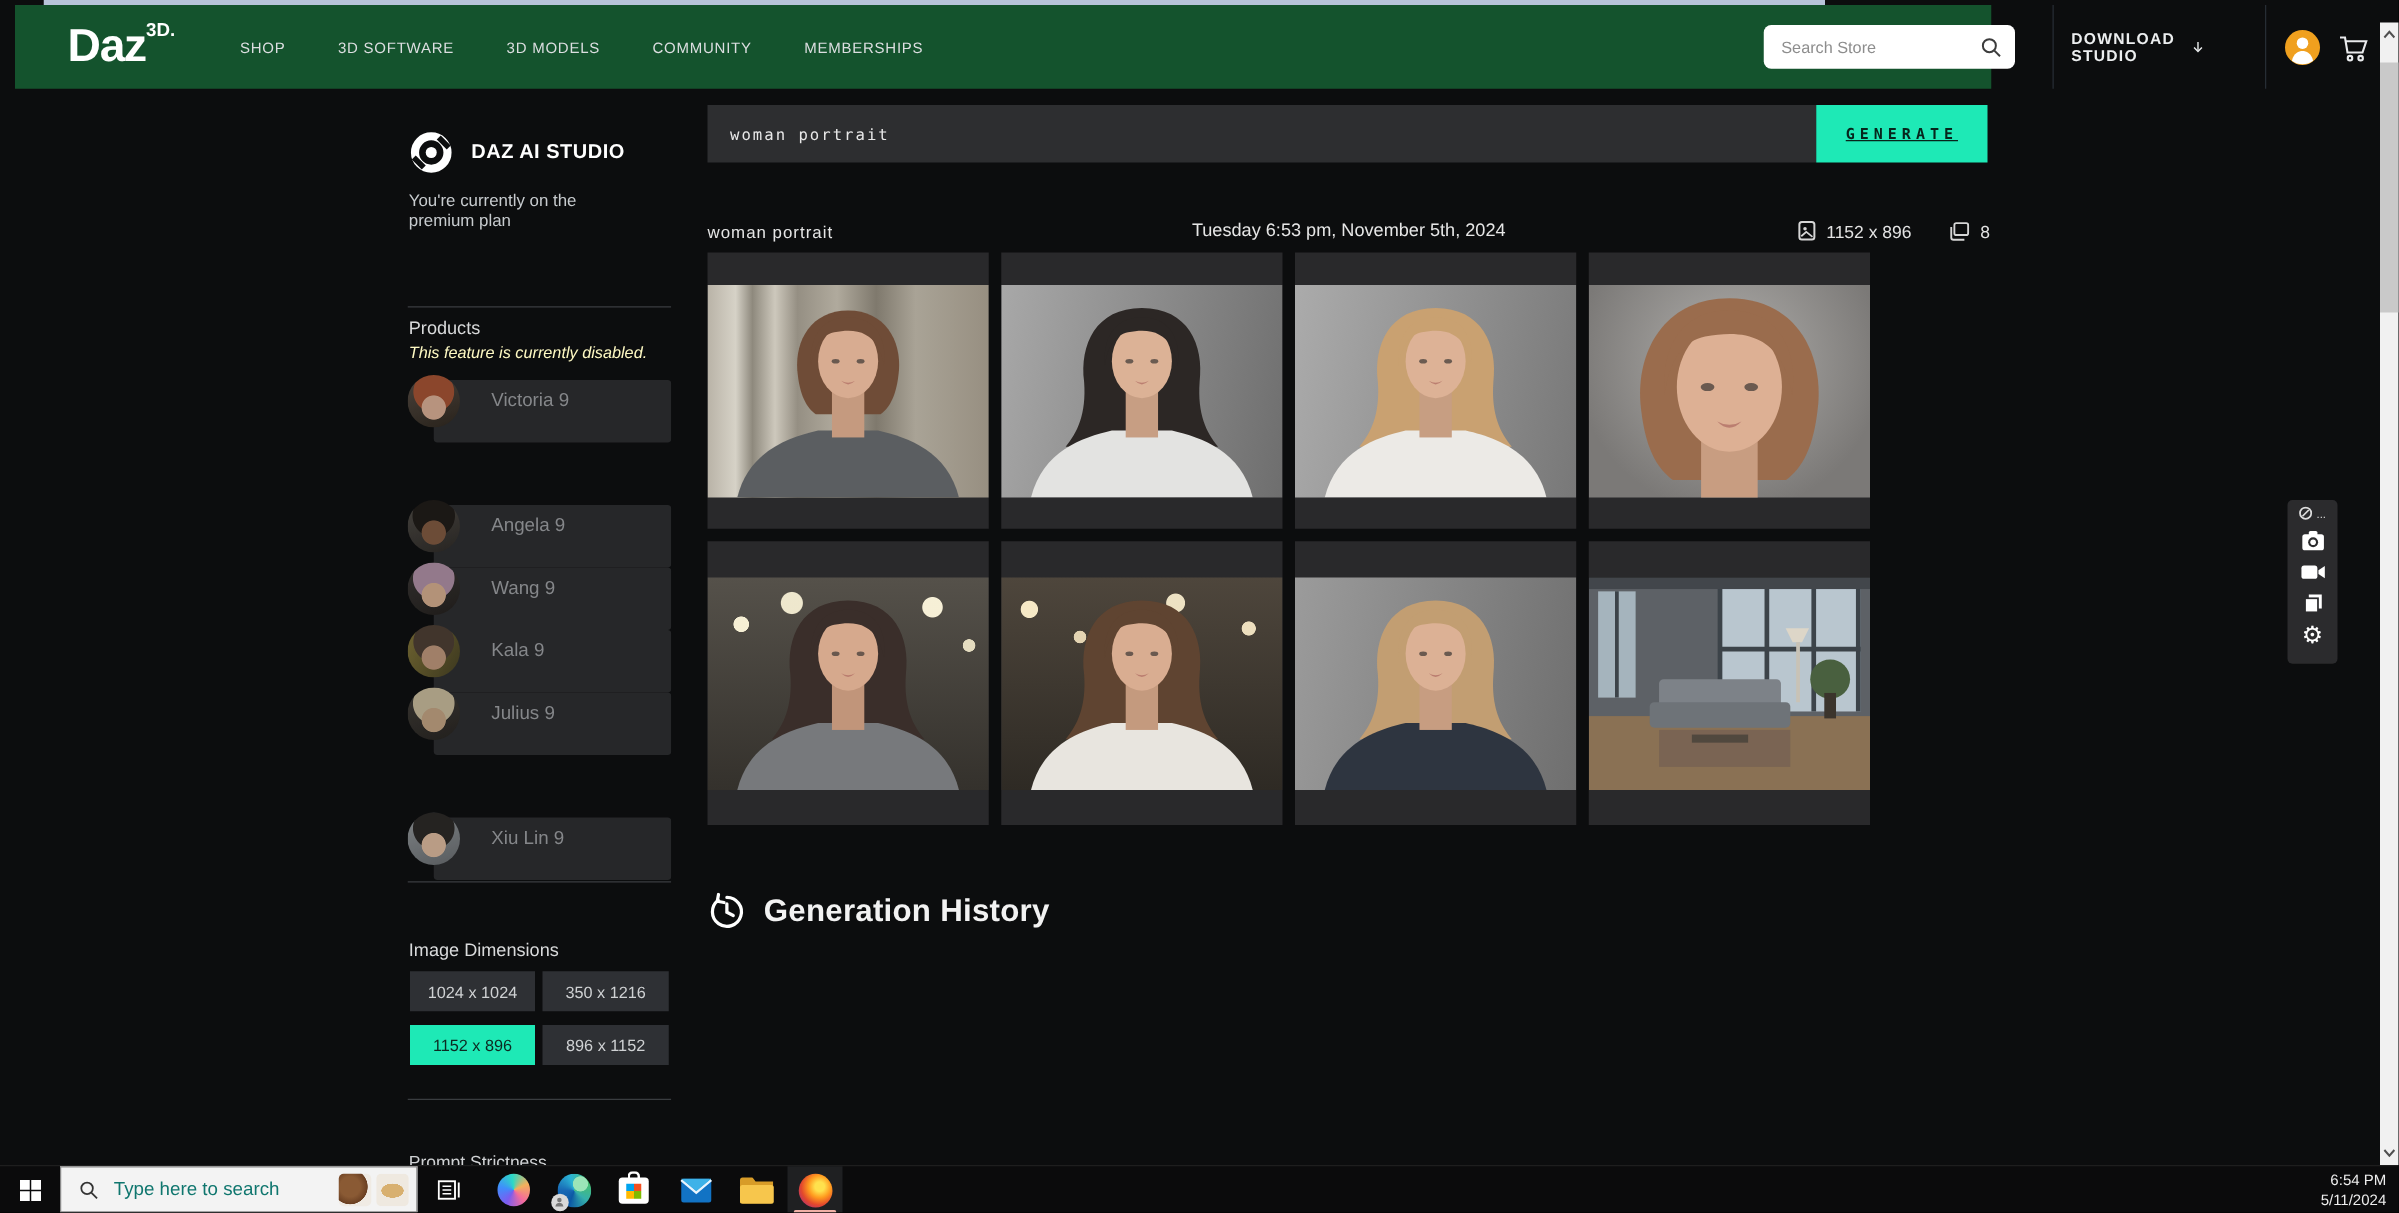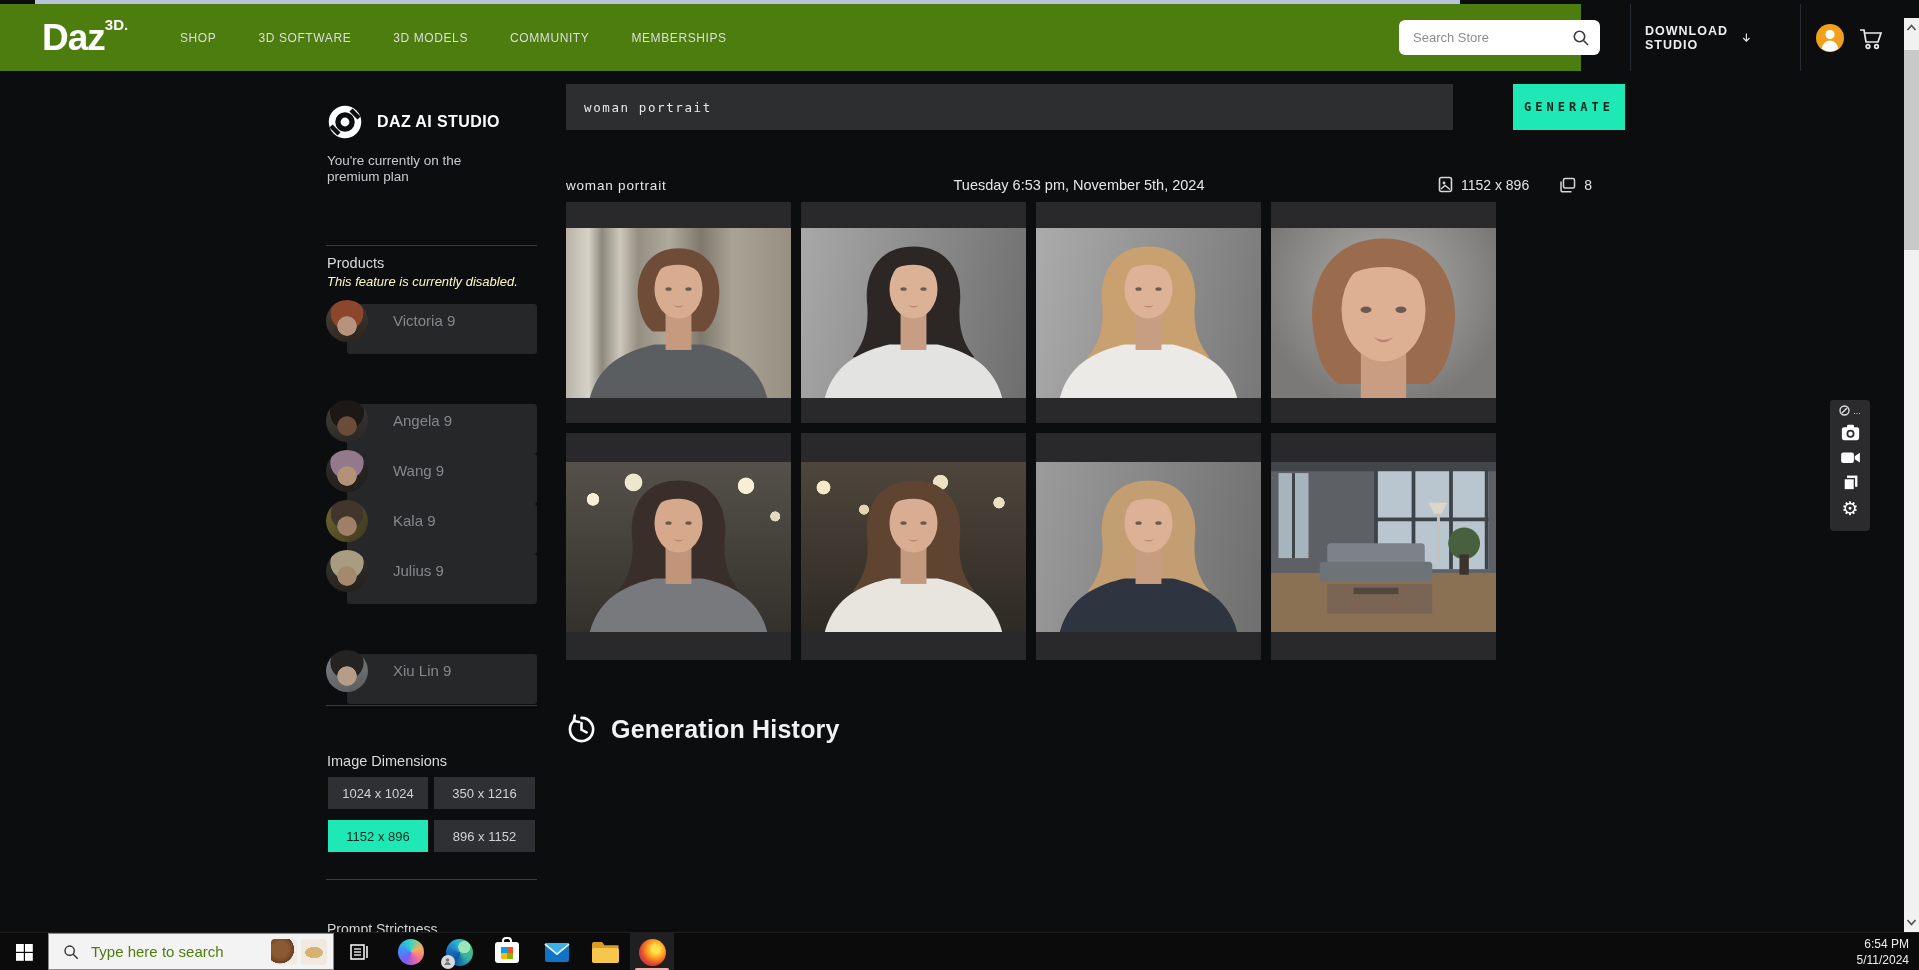--- a/index.html
+++ b/index.html
@@ -1,21 +1,21 @@
 <!DOCTYPE html>
 <html><head>
 <meta charset="utf-8">
 <style>
   html,body{margin:0;padding:0;background:#000;}
   #screen{position:relative;width:1919px;height:970px;overflow:hidden;background:#0c0d0e;
           font-family:"Liberation Sans",sans-serif;-webkit-font-smoothing:antialiased;}
   
   .topstrip{position:absolute;left:35px;top:0;width:1425px;height:4px;background:#b7c4d9;}
   
-  .navbar{position:absolute;left:0;top:4px;width:1581px;height:67px;background:#4d7c0f;}
+  .navbar{position:absolute;left:12px;top:4px;width:1581px;height:67px;background:#14532d;}
   .logo{position:absolute;left:42px;top:12px;color:#fff;cursor:pointer;}
   .logo .big{font-size:37px;font-weight:bold;letter-spacing:-1px;}
   .logo .sup{font-size:15px;font-weight:bold;vertical-align:20px;letter-spacing:0;}
   .mainmenu{position:absolute;left:180px;top:0;height:67px;display:flex;align-items:center;gap:42px;}
   .menu-item{color:#dcdee0;font-size:12px;letter-spacing:.6px;cursor:pointer;white-space:nowrap;}
   .nav-divider{position:absolute;top:0;bottom:0;width:1px;background:#262d34;}
   .searchbox{position:absolute;left:1399px;top:16px;width:201px;height:35px;background:#fff;border-radius:6px;
              display:flex;align-items:center;padding:0 10px 0 12px;box-sizing:border-box;}
   .searchbox input{flex:1;border:none;outline:none;font-size:13px;color:#444;background:transparent;
                    font-family:"Liberation Sans",sans-serif;min-width:0;}
@@ -45,23 +45,23 @@
   .av7{background:radial-gradient(circle at 50% 62%,#7a4e33 0 28%,transparent 30%),radial-gradient(circle at 50% 30%,#1d1814 0 46%,transparent 48%),linear-gradient(160deg,#3c3834,#24211e);}
   .av8{background:radial-gradient(circle at 50% 62%,#e7bd9c 0 28%,transparent 30%),radial-gradient(circle at 50% 30%,#2e2a28 0 45%,transparent 47%),linear-gradient(160deg,#9aa0a4,#6b7074);}
   .dim-btn{position:absolute;height:32px;background:#2e3034;color:#cfd1d3;font-size:13px;display:flex;
            align-items:center;justify-content:center;cursor:pointer;}
   .dim-btn.selected{background:#1ee9b6;color:#0d2a22;}
   .strict{position:absolute;left:1px;top:850px;color:#d0d2d4;font-size:14px;white-space:nowrap;}
   
   .prompt-input{position:absolute;left:566px;top:84px;width:887px;height:46px;background:#2d2e30;border:none;outline:none;
       color:#e8e8e8;font-family:"DejaVu Sans Mono",monospace;font-size:12.5px;letter-spacing:1.6px;
       padding:0 0 0 18px;box-sizing:border-box;}
-  .generate{position:absolute;left:1513px;top:84px;width:112px;height:46px;background:#1ee9b6;border:none;
+  .generate{position:absolute;left:1453px;top:84px;width:137px;height:46px;background:#1ee9b6;border:none;
       color:#07251c;font-family:"DejaVu Sans Mono",monospace;font-weight:bold;font-size:12px;letter-spacing:4px;
-      cursor:pointer;display:flex;align-items:center;justify-content:center;}
+      cursor:pointer;display:flex;align-items:center;justify-content:center;text-decoration:underline;}
   .result-header{position:absolute;left:566px;top:176px;width:1026px;height:22px;}
   .rh-label{position:absolute;left:0;top:2px;color:#e6e6e6;font-size:13.5px;letter-spacing:.8px;}
   .rh-time{position:absolute;left:0;width:100%;text-align:center;top:1px;color:#e6e6e6;font-size:14.5px;}
   .rh-right{position:absolute;right:0;top:0;display:flex;align-items:center;gap:8px;color:#e3e3e3;font-size:14px;}
   .rh-gap{width:14px;}
   .grid{position:absolute;left:566px;top:202px;display:grid;grid-template-columns:repeat(4,225px);
         grid-template-rows:221px 227px;gap:10px;}
   .tile{background:#29292b;display:flex;align-items:center;justify-content:center;overflow:hidden;cursor:pointer;}
   .photo{width:225px;height:170px;position:relative;overflow:hidden;}
   .photo svg{position:absolute;inset:0;width:100%;height:100%;}
@@ -103,21 +103,21 @@
   
   .scrollbar{position:absolute;left:1904px;top:18px;width:15px;height:914px;background:#f1f1f1;}
   .sb-thumb{position:absolute;left:0;top:32px;width:15px;height:200px;background:#c9c9c9;}
   .sb-up{position:absolute;left:2px;top:6px;}
   .sb-down{position:absolute;left:2px;bottom:6px;}
   
   .taskbar{position:absolute;left:0;top:932px;width:1919px;height:38px;background:#0b0b0c;border-top:1px solid #1e1e1e;box-sizing:border-box;}
   .tb-start{position:absolute;left:0;top:0;width:48px;height:38px;display:flex;align-items:center;justify-content:center;cursor:pointer;}
   .tb-search{position:absolute;left:48px;top:0;width:286px;height:37px;background:#f3f3f3;border:1px solid #8a8a8a;
              box-sizing:border-box;display:flex;align-items:center;padding:0 6px 0 14px;cursor:pointer;}
-  .tb-search-text{flex:1;color:#4d7c0f;font-size:15px;margin-left:12px;white-space:nowrap;overflow:hidden;}
+  .tb-search-text{flex:1;color:#0f766e;font-size:15px;margin-left:12px;white-space:nowrap;overflow:hidden;}
   .bimg{width:26px;height:26px;border-radius:4px;margin-left:4px;flex:none;}
   .bimg.horse{background:radial-gradient(circle at 35% 40%,#8a5a34 0 35%,#6a3f22 60%,#f0ebe4 62%);}
   .bimg.hat{background:radial-gradient(ellipse 11px 7px at 50% 52%,#d8b070 0 80%,transparent 82%),
             radial-gradient(circle 4px at 52% 46%,#b03434 0 90%,transparent 95%),#efe9e0;}
   .tb-btn{position:absolute;top:0;width:44px;height:38px;display:flex;align-items:center;justify-content:center;cursor:pointer;}
   .tb-btn.active{background:#1f2022;}
   .ff-underline{position:absolute;left:5px;right:5px;bottom:0;height:3px;background:#f0b0a6;border-radius:2px;}
   .ic-copilot{width:26px;height:26px;border-radius:50%;background:conic-gradient(from 210deg,#7b5cf0,#3f8efc,#2bd9c6,#f4b05b,#f46b9b,#7b5cf0);}
   .ic-edge{width:27px;height:27px;border-radius:50%;background:
       radial-gradient(circle at 68% 30%,#9be5b8 0 22%,transparent 24%),

